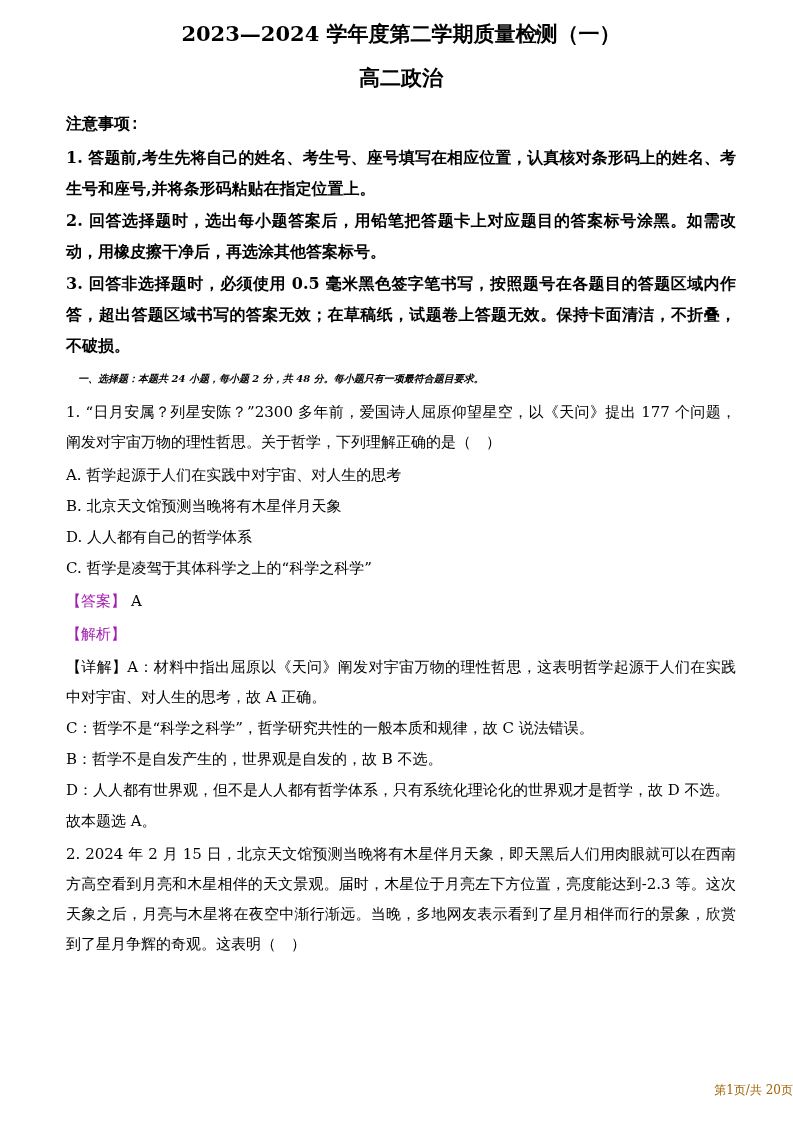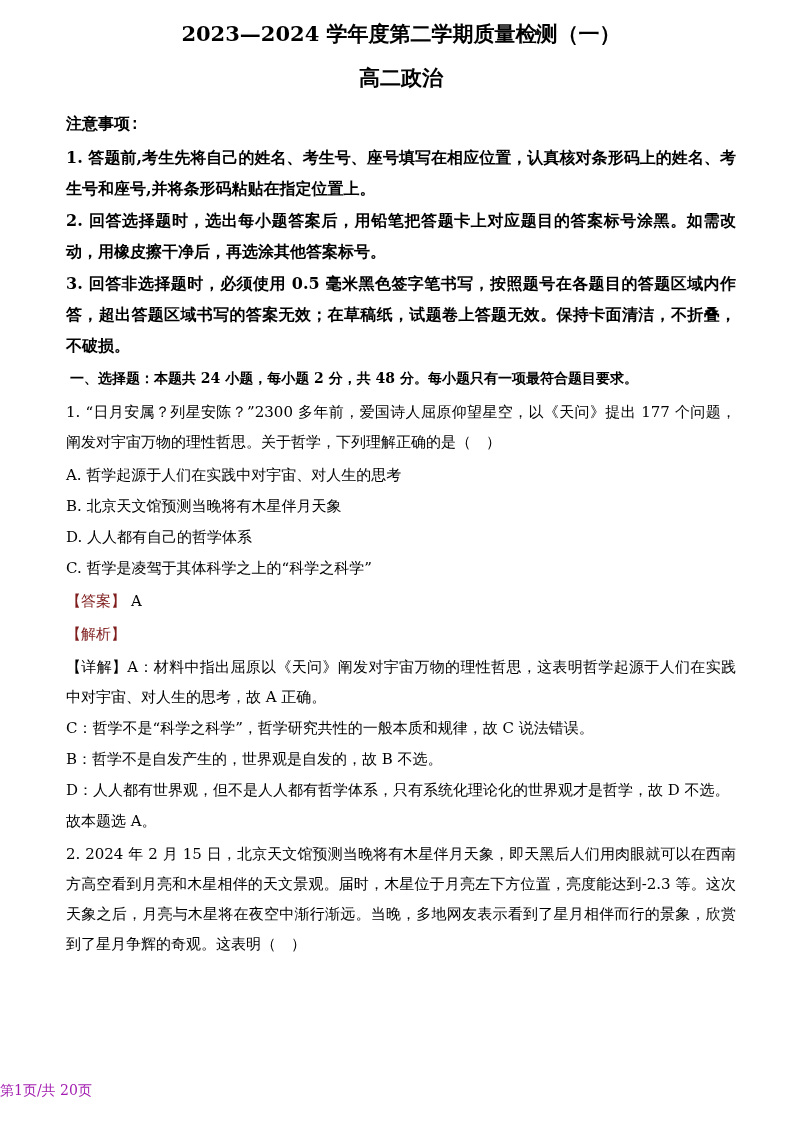--- a/index.html
+++ b/index.html
@@ -55,59 +55,60 @@
     font-family: Liberation Mono, monospace;
   }
   .notice {
     font-size: 16px;
     font-weight: 700;
     line-height: 31px;
     text-align: justify;
     margin: 1px 0;
   }
   .section-title {
-    font-size: 14px;
+    font-size: 10px;
     font-weight: 700;
     line-height: 31px;
-    margin: 2px 4px;
+    margin: 2px 12px;
     text-align: justify;
+    font-style: italic;
   }
   .stem {
     font-size: 15px;
     line-height: 30px;
     text-align: justify;
     margin: 3px 0;
   }
   .option {
     font-size: 15px;
     line-height: 30px;
     margin: 1px 0;
   }
   .answer-line, .analysis-line {
     font-size: 15px;
     line-height: 30px;
     margin: 3px 0;
   }
-  .blue { color: #7f1d1d; }
+  .blue { color: #a21caf; }
   .answer-value { margin-left: 5px; }
   .detail {
     font-size: 15px;
     line-height: 30px;
     text-align: justify;
     margin: 1px 0;
   }
   .footer {
     position: absolute;
     left: 0;
     right: 0;
     bottom: 24px;
-    text-align: left;
-    font-size: 14px;
+    text-align: right;
+    font-size: 12px;
     line-height: 16px;
-    color: #a21caf;
+    color: #a16207;
   }
 </style>
 </head>
 <body>
 
 <div class="page">
   <div class="stray-dot"></div>
 
   <div class="content">
     <h2 class="title-exam">2023—2024 学年度第二学期质量检测（一）</h2>

